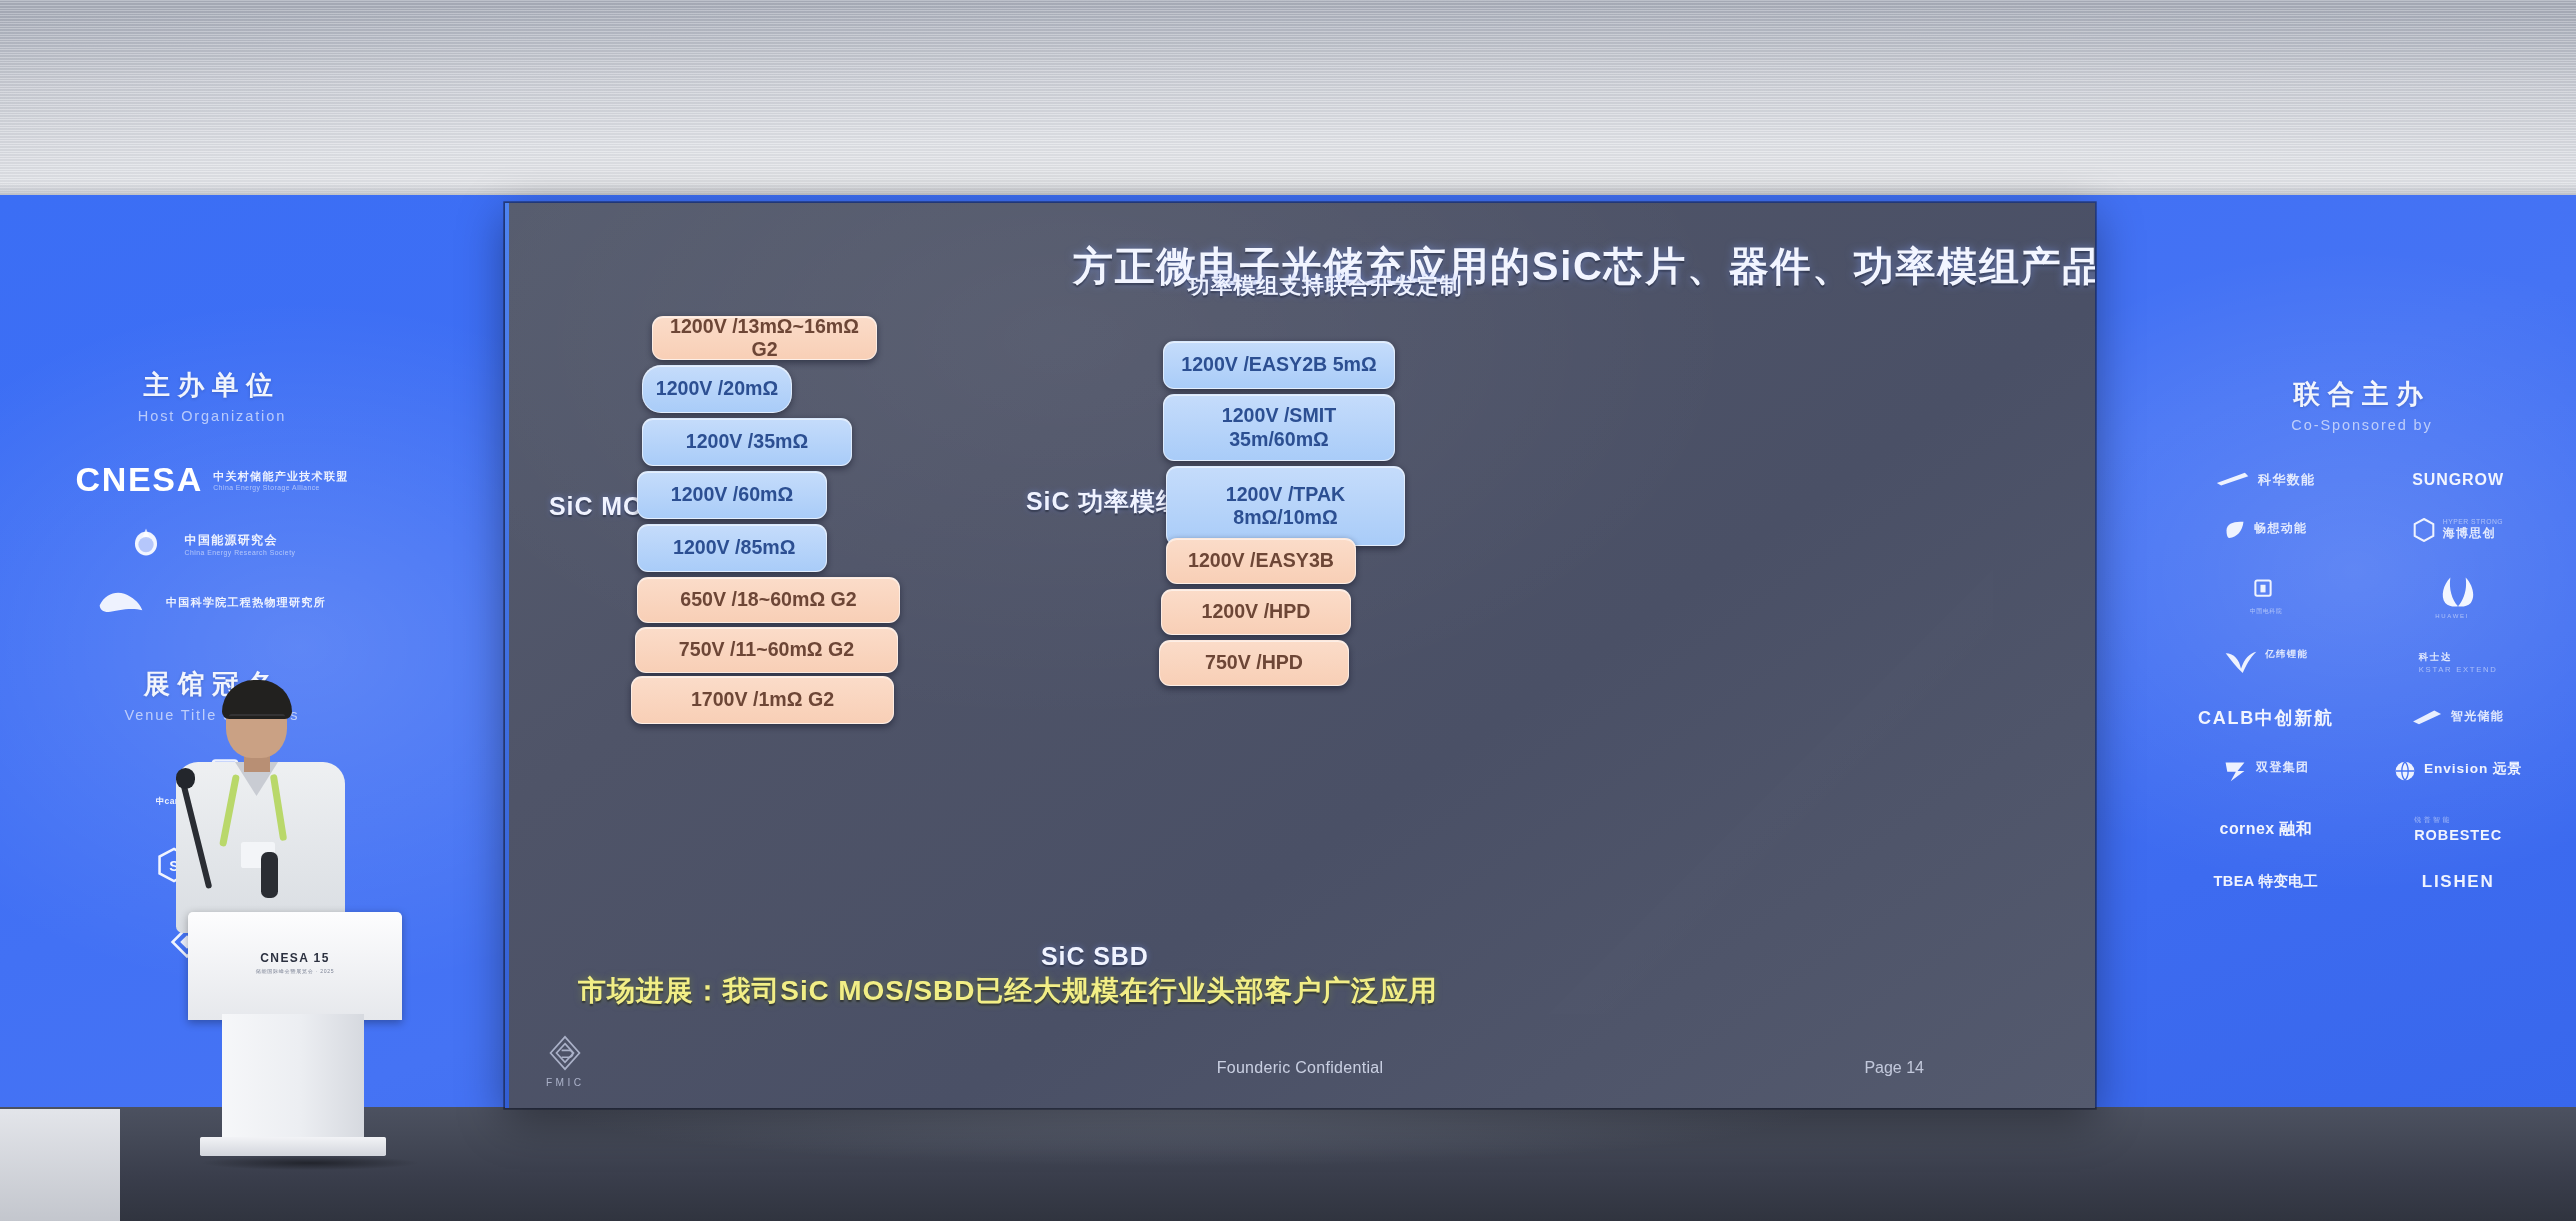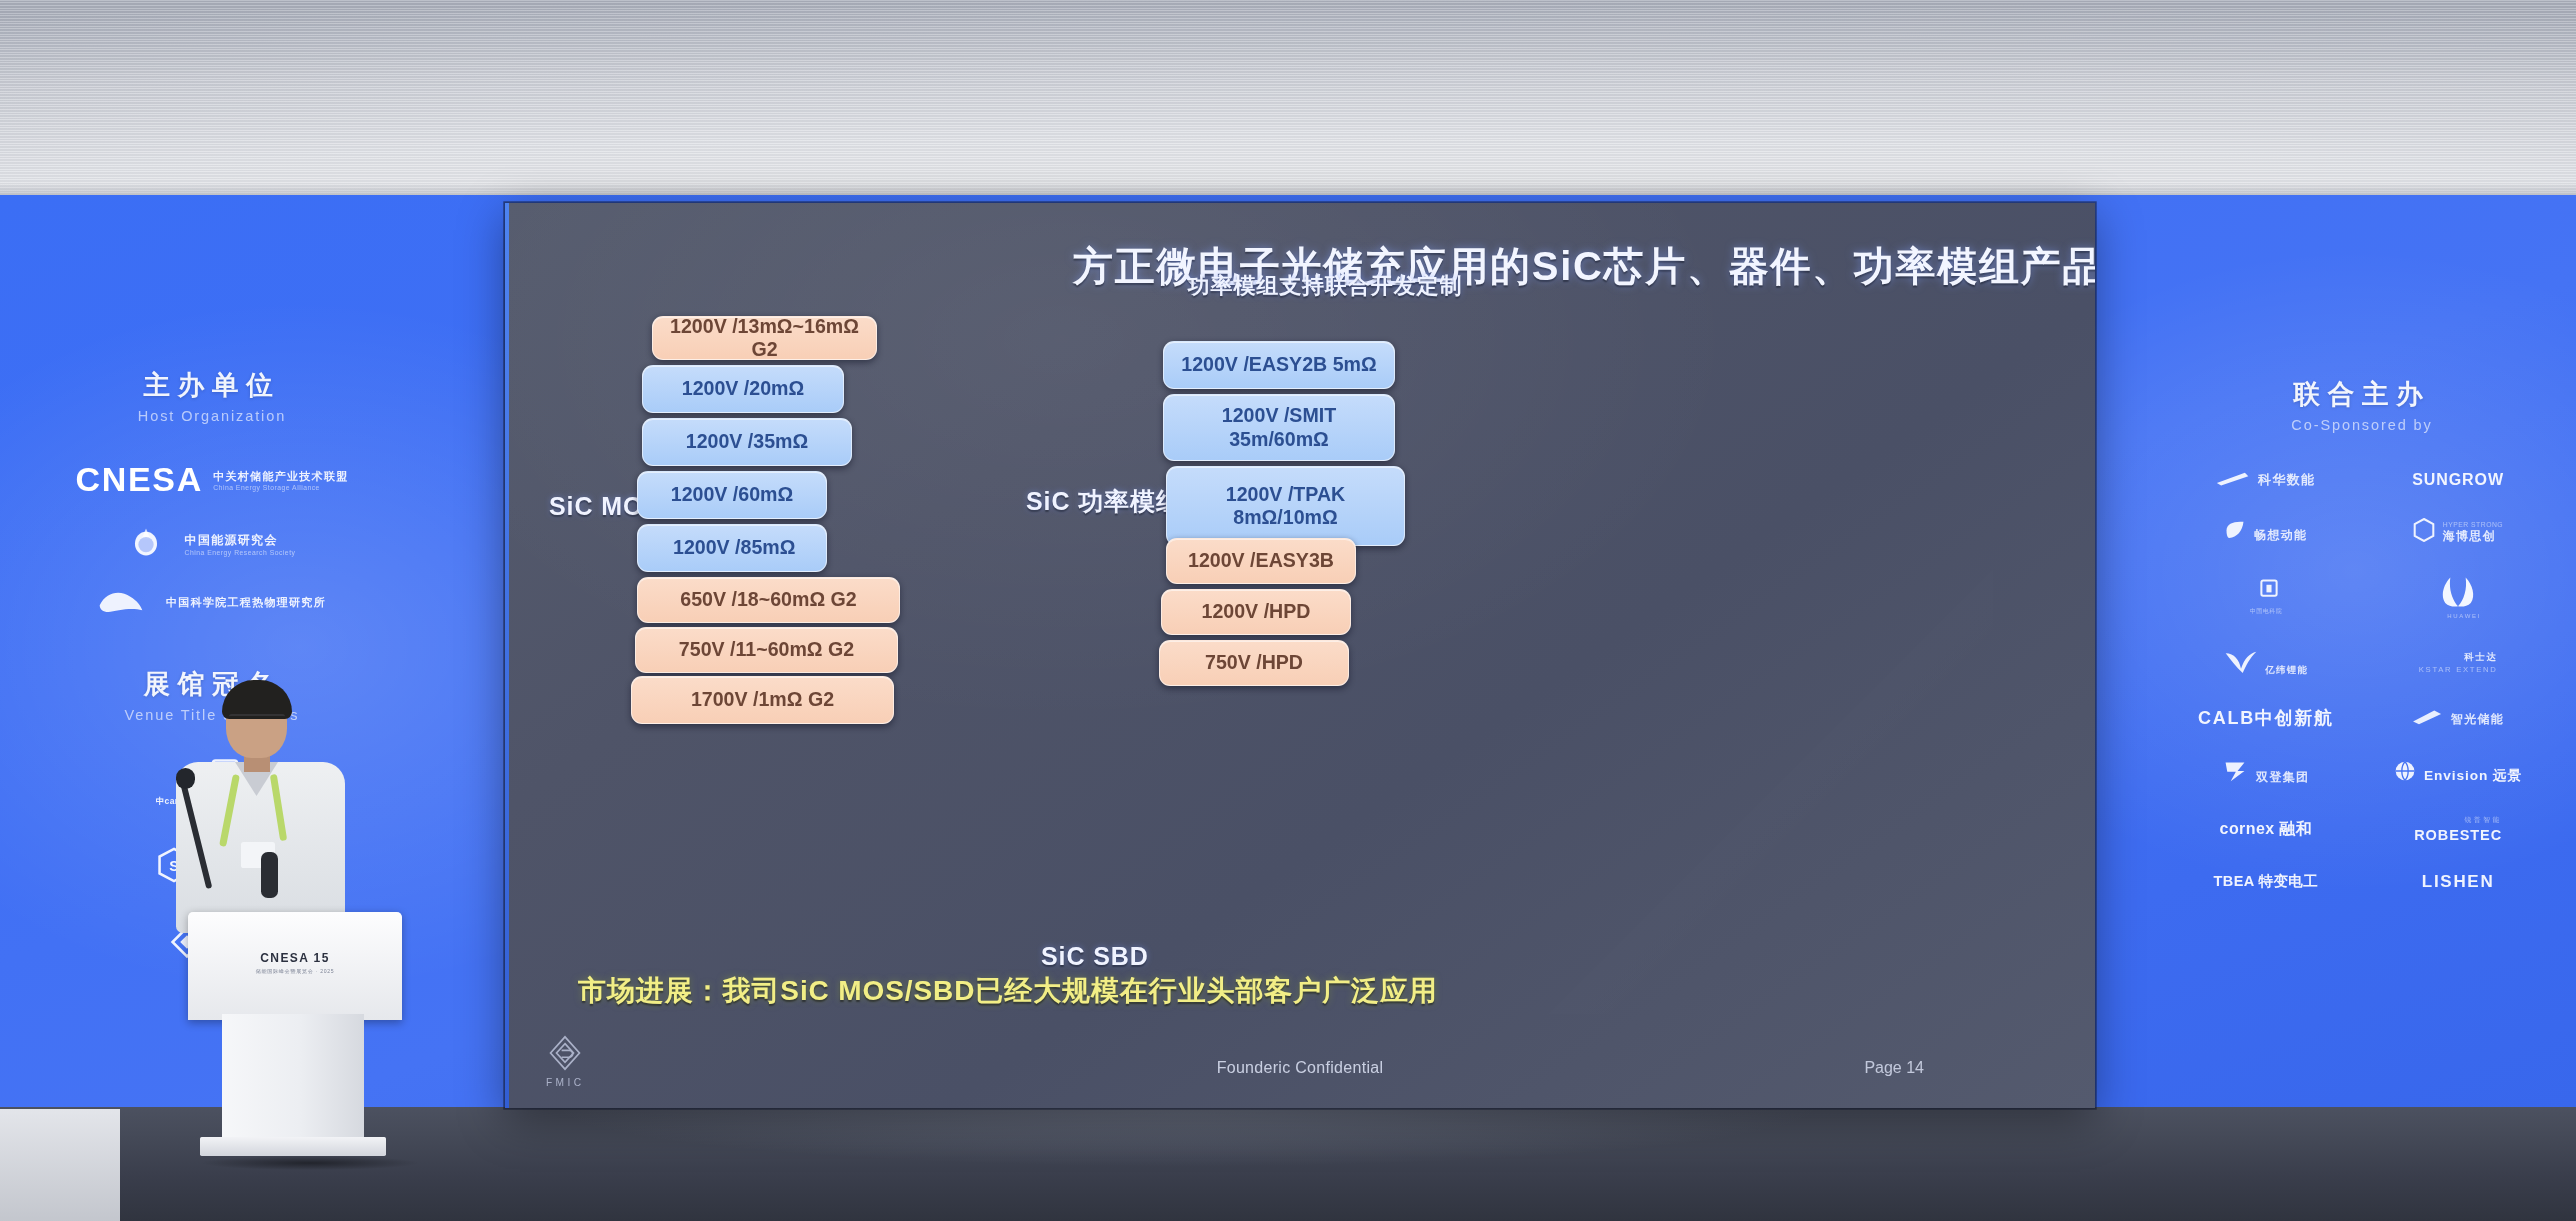--- a/index.html
+++ b/index.html
@@ -56,21 +56,21 @@
     color:rgba(255,255,255,.93); text-shadow:0 0.9px 3.4px rgba(0,0,0,.18);
   }
   .sp-title-en {
     font-size:14.5px; letter-spacing:1.9px; margin-top:5.1px;
     color:rgba(255,255,255,.62);
   }
   .logo-row { display:flex; align-items:center; justify-content:center; gap:22px; }
   .logo-chip {
     color:rgba(255,255,255,.92);
     font-weight:700; letter-spacing:0.9px; white-space:nowrap;
-    display:flex; align-items:flex-end; gap:7.7px;
+    display:flex; align-items:flex-start; gap:7.7px;
     filter:blur(0.3px);
   }
   .logo-mark {
     display:inline-block; color:rgba(255,255,255,.95);
   }
   .logo-cn { font-size:12px; letter-spacing:1.3px; opacity:.9; font-weight:700;}
   .logo-sub { font-size:6.8px; letter-spacing:0.5px; opacity:.55; display:block; font-weight:400;}
 
   
   #panel-host { left:41px; top:367px; width:342px; }
@@ -464,21 +464,21 @@
 
     <div id="slide-title">方正微电子光储充应用的SiC芯片、器件、功率模组产品</div>
 
     <div class="group-label" id="label-sicmos">SiC MOS</div>
     <div class="group-label" id="label-module">SiC 功率模组</div>
     <div class="group-label" id="label-sbd">SiC SBD</div>
 
     <div id="module-note">功率模组支持联合开发定制</div>
 
     <div class="pill peach" style="left:147px; top:113px; width:225px; height:44px;">1200V /13mΩ~16mΩ G2</div>
-    <div class="pill blue" style="left:137px; top:162px; width:202px; height:48px;">1200V /20mΩ</div>
+    <div class="pill blue" style="left:137px; top:162px; width:150px; height:48px;border-radius:19px;">1200V /20mΩ</div>
     <div class="pill blue" style="left:137px; top:215px; width:210px; height:48px;">1200V /35mΩ</div>
     <div class="pill blue" style="left:132px; top:268px; width:190px; height:48px;">1200V /60mΩ</div>
     <div class="pill blue" style="left:132px; top:321px; width:190px; height:48px;padding-left:13px;">1200V /85mΩ</div>
     <div class="pill peach" style="left:132px; top:374px; width:263px; height:46px;">650V /18~60mΩ G2</div>
     <div class="pill peach" style="left:130px; top:424px; width:263px; height:46px;">750V /11~60mΩ G2</div>
     <div class="pill peach" style="left:126px; top:473px; width:263px; height:48px;">1700V /1mΩ  G2</div>
 
     <div class="pill blue" style="left:658px; top:138px; width:232px; height:48px;">1200V /EASY2B 5mΩ</div>
     <div class="pill blue" style="left:658px; top:191px; width:232px; height:67px; white-space:pre-line;">1200V /SMIT
 35m/60mΩ</div>

